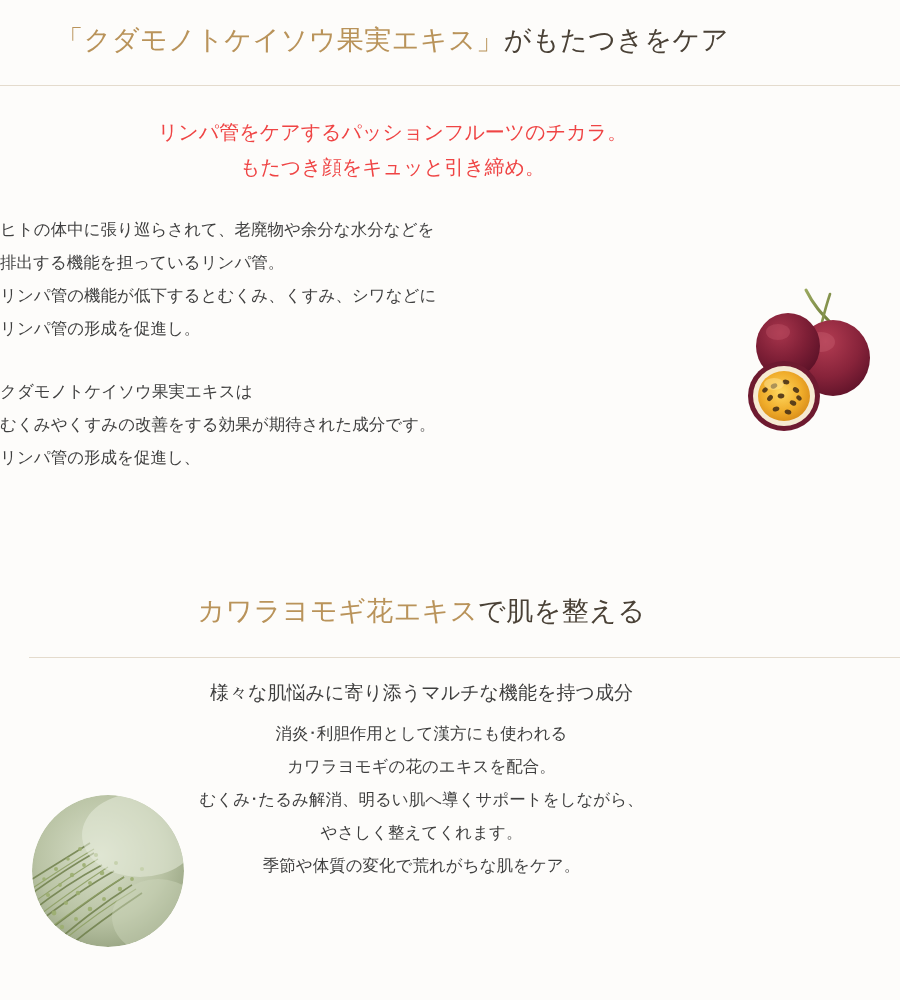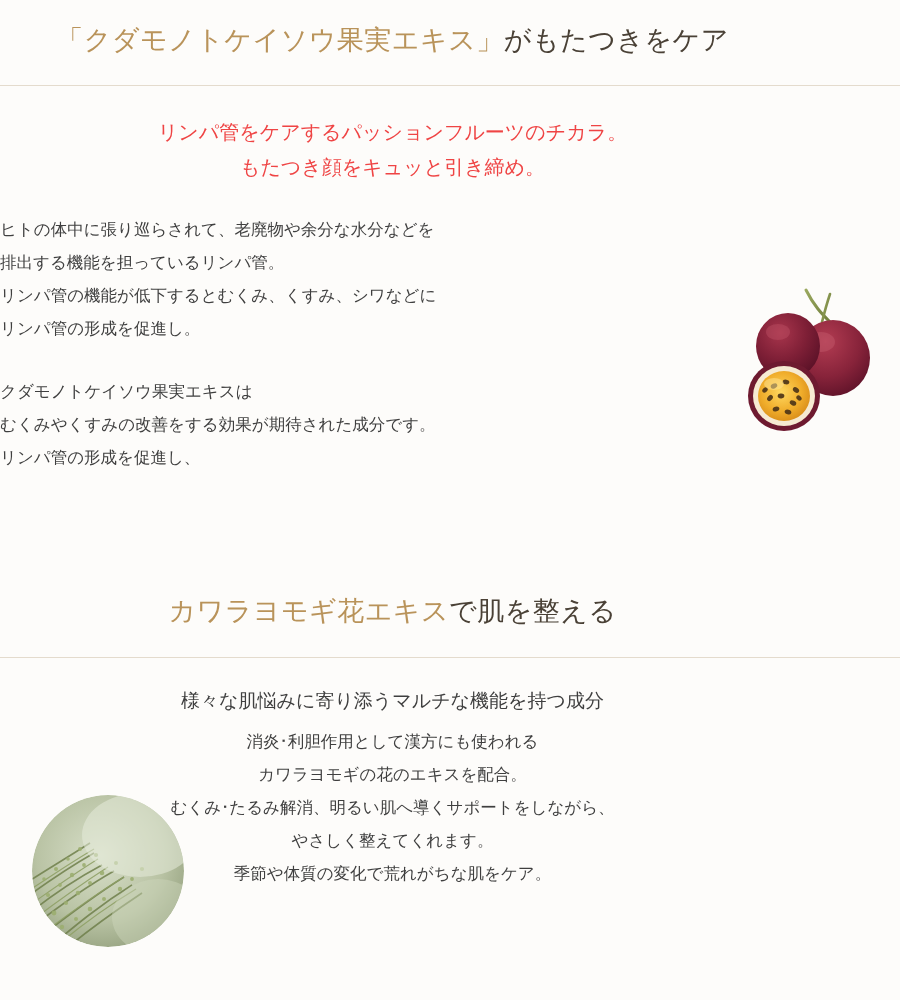--- a/index.html
+++ b/index.html
@@ -70,36 +70,37 @@
     position: absolute;
     right: 28px;
     top: 272px;
     width: 170px;
     height: 170px;
   }
 
   
   .sec2 {
     margin-top: 118px;
+    padding-left: 29px;
   }
   .heading2 {
     text-align: center;
     font-size: 27px;
     font-weight: 400;
     letter-spacing: 0.5px;
     line-height: 1.5;
   }
   .heading2 .gold { color: #b9935a; }
   .heading2 .dark { color: #4a4136; }
 
   .sub-lead {
     text-align: center;
     font-size: 19px;
     color: #3f3f3f;
-    margin-top: 28px;
+    margin-top: 20px;
     line-height: 1.7;
   }
   .body-copy2 {
     text-align: center;
     font-size: 16.5px;
     line-height: 2.0;
     color: #3f3f3f;
     margin-top: 8px;
   }
 

